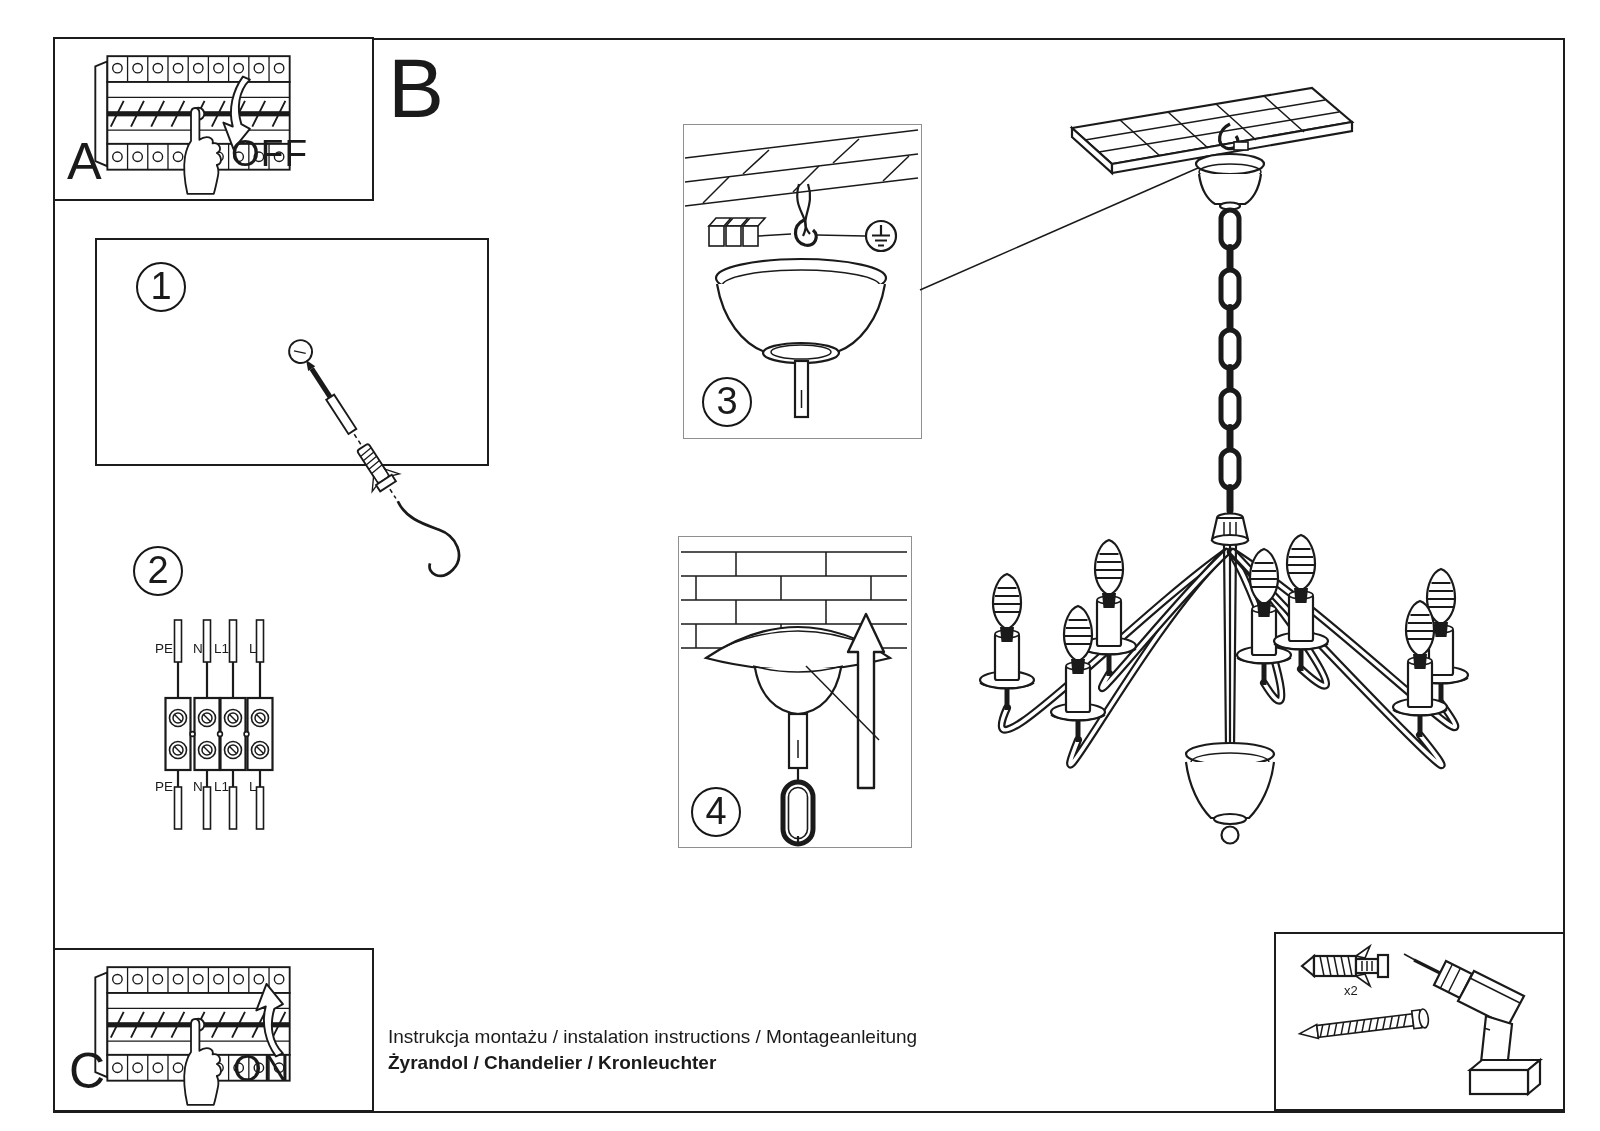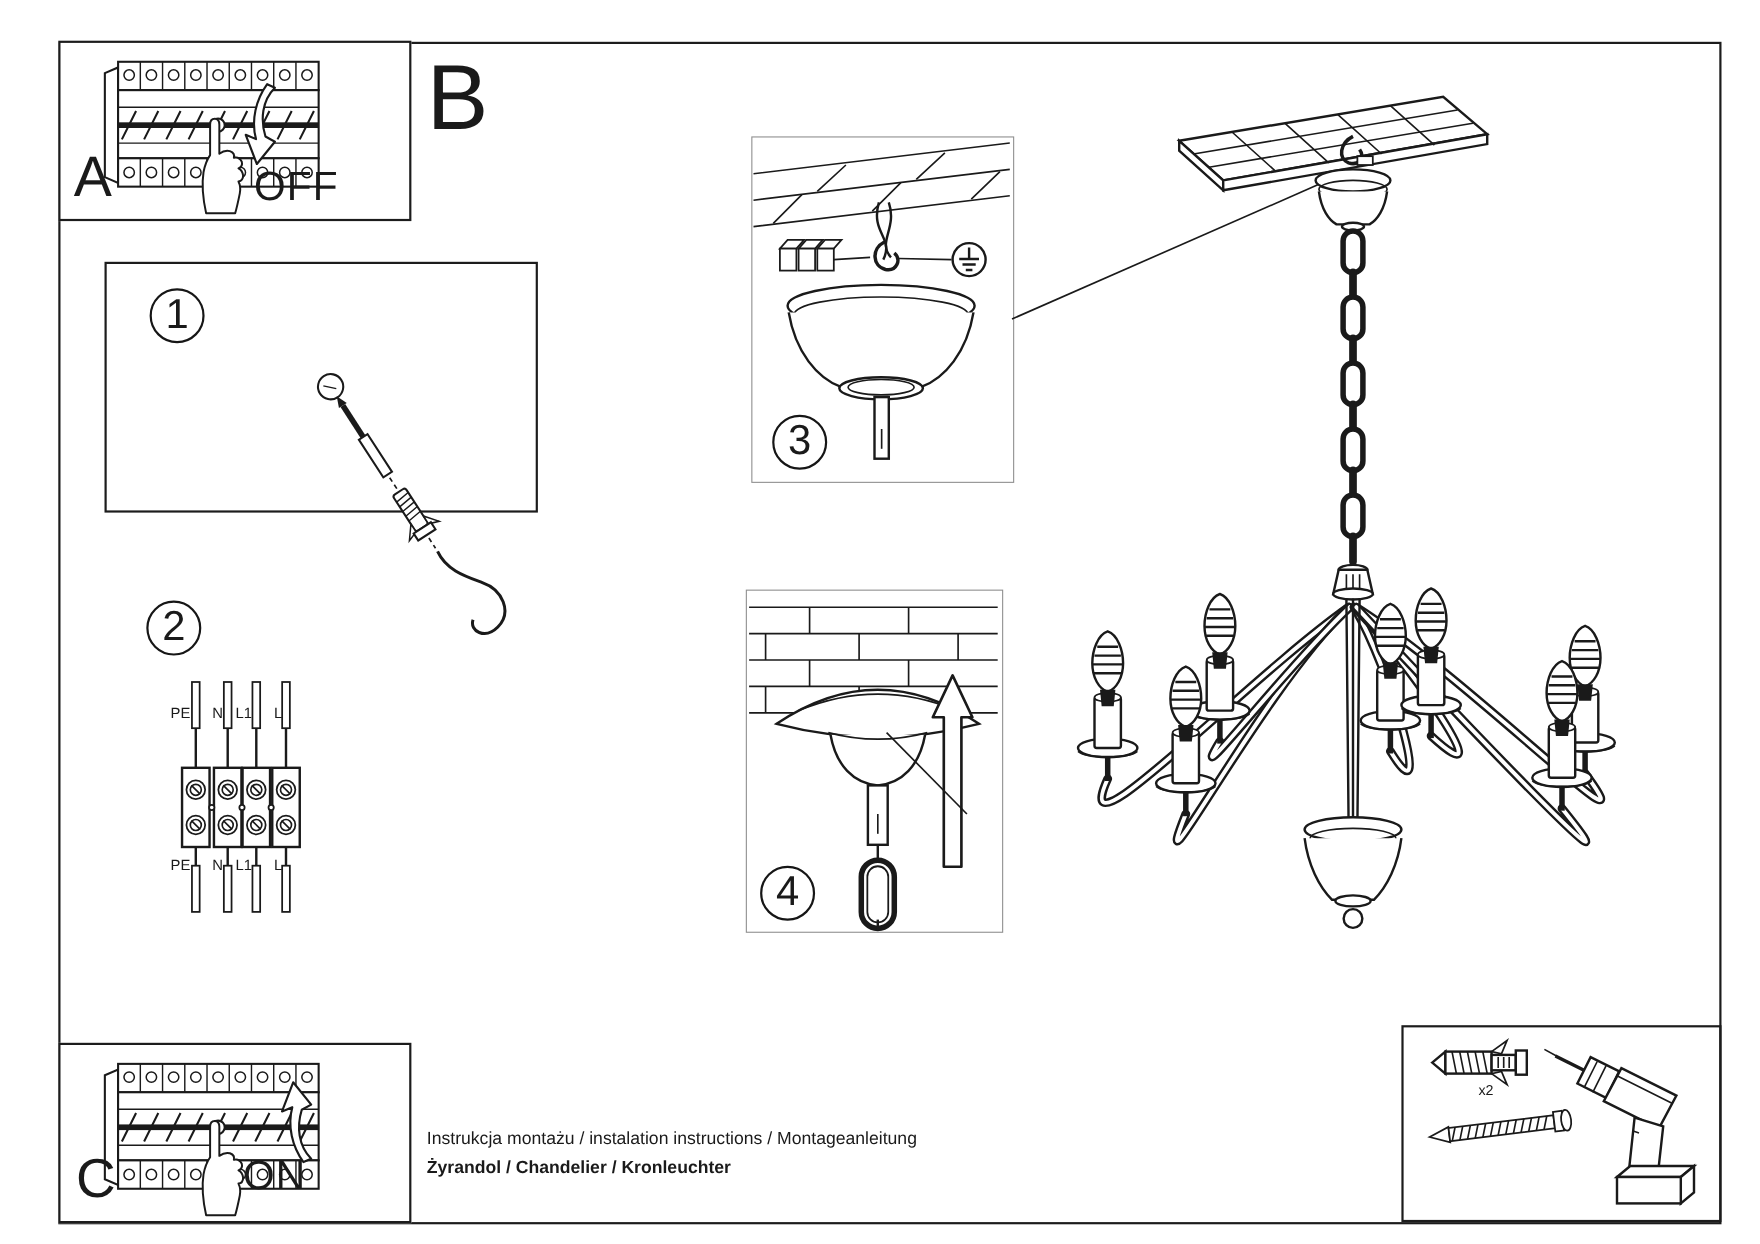--- a/index.html
+++ b/index.html
@@ -6,21 +6,21 @@
   .sheet{position:relative;width:1600px;height:1131px;background:#ffffff;
          font-family:"Liberation Sans",sans-serif;color:#1a1a1a;overflow:hidden;}
   .abs{position:absolute;}
   .box{position:absolute;border:2.4px solid #1c1c1c;background:transparent;}
   .box-light{position:absolute;border:1.5px solid #8f8f8f;background:transparent;}
   .num{position:absolute;width:46px;height:46px;border:2.6px solid #161616;border-radius:50%;
        text-align:center;line-height:45px;font-size:38px;background:#fff;}
   .biglabel{position:absolute;font-size:52px;line-height:1;}
   .actlabel{position:absolute;font-size:37px;line-height:1;letter-spacing:1px;}
   .wirelabel{position:absolute;font-size:13.5px;line-height:1;}
-  .footer-line{position:absolute;font-size:16px;line-height:1.2;white-space:nowrap;}
+  .footer-line{position:absolute;font-size:19px;line-height:1.2;white-space:nowrap;}
   .x2{position:absolute;font-size:13px;line-height:1;}
   .letterB{position:absolute;font-size:84px;line-height:1;}
   svg{position:absolute;overflow:visible;}
   
   .o   {fill:#fff;stroke:#1a1a1a;stroke-width:2.2;}
   .o15 {fill:#fff;stroke:#1a1a1a;stroke-width:1.6;}
   .ln  {fill:none;stroke:#1a1a1a;stroke-width:1.5;}
   .ln2 {fill:none;stroke:#1a1a1a;stroke-width:2.2;}
   .ln3 {fill:none;stroke:#1a1a1a;stroke-width:3.2;}
   .thk {fill:none;stroke:#1a1a1a;stroke-width:5;}
@@ -104,21 +104,21 @@
 
   <div class="abs" style="left:53px;top:38px;width:1508px;height:1071px;border:2.5px solid #1c1c1c;"></div>
 
   <div class="box" style="left:53px;top:37px;width:317px;height:160px;background:#fff;">
     <svg width="317" height="161" viewBox="0 0 317 161">
       <use href="#breaker" transform="translate(30,12) scale(0.86)"></use>
       <use href="#hand" transform="translate(112,66) scale(0.6)"></use>
       <use href="#arrowDL" transform="translate(152,36) scale(0.78)"></use>
     </svg>
     <span class="biglabel" style="left:12px;top:96px;">A</span>
-    <span class="actlabel" style="left:176px;top:112px;">OFF</span>
+    <span class="actlabel" style="left:176px;top:96px;">OFF</span>
   </div>
 
   <div class="letterB" style="left:388px;top:46px;">B</div>
 
   <div class="box" style="left:95px;top:238px;width:390px;height:224px;"></div>
   <div class="num" style="left:136px;top:262px;">1</div>
   <svg style="left:95px;top:238px;" width="420" height="345" viewBox="0 0 420 345">
     <g transform="translate(250,182) rotate(-33) scale(0.85)">
       <circle class="o" cx="0" cy="-96" r="13.5"></circle>
       <line class="ln" x1="-6" y1="-101" x2="4" y2="-91"></line>
@@ -351,21 +351,21 @@
     </g>
   </svg>
 
   <div class="box" style="left:53px;top:948px;width:317px;height:160px;background:#fff;">
     <svg width="317" height="161" viewBox="0 0 317 161">
       <use href="#breaker" transform="translate(30,12) scale(0.86)"></use>
       <use href="#hand" transform="translate(112,66) scale(0.6)"></use>
       <use href="#arrowDL" transform="translate(185,108) scale(0.78,-0.78)"></use>
     </svg>
     <span class="biglabel" style="left:14px;top:96px;font-size:50px;">C</span>
-    <span class="actlabel" style="left:166px;top:100px;">ON</span>
+    <span class="actlabel" style="left:178px;top:100px;">ON</span>
   </div>
 
   <span class="footer-line" style="left:388px;top:1026px;">Instrukcja montażu / instalation instructions / Montageanleitung</span>
   <span class="footer-line" style="left:388px;top:1052px;font-weight:bold;">Żyrandol / Chandelier / Kronleuchter</span>
 
   <div class="box" style="left:1274px;top:932px;width:287px;height:175px;"></div>
   <svg style="left:1274px;top:932px;" width="287" height="175" viewBox="0 0 287 175">
     <g>
       <path class="o" d="M28,34 L40,24 L40,44 Z"></path>
       <rect class="o" x="40" y="24" width="42" height="20"></rect>

